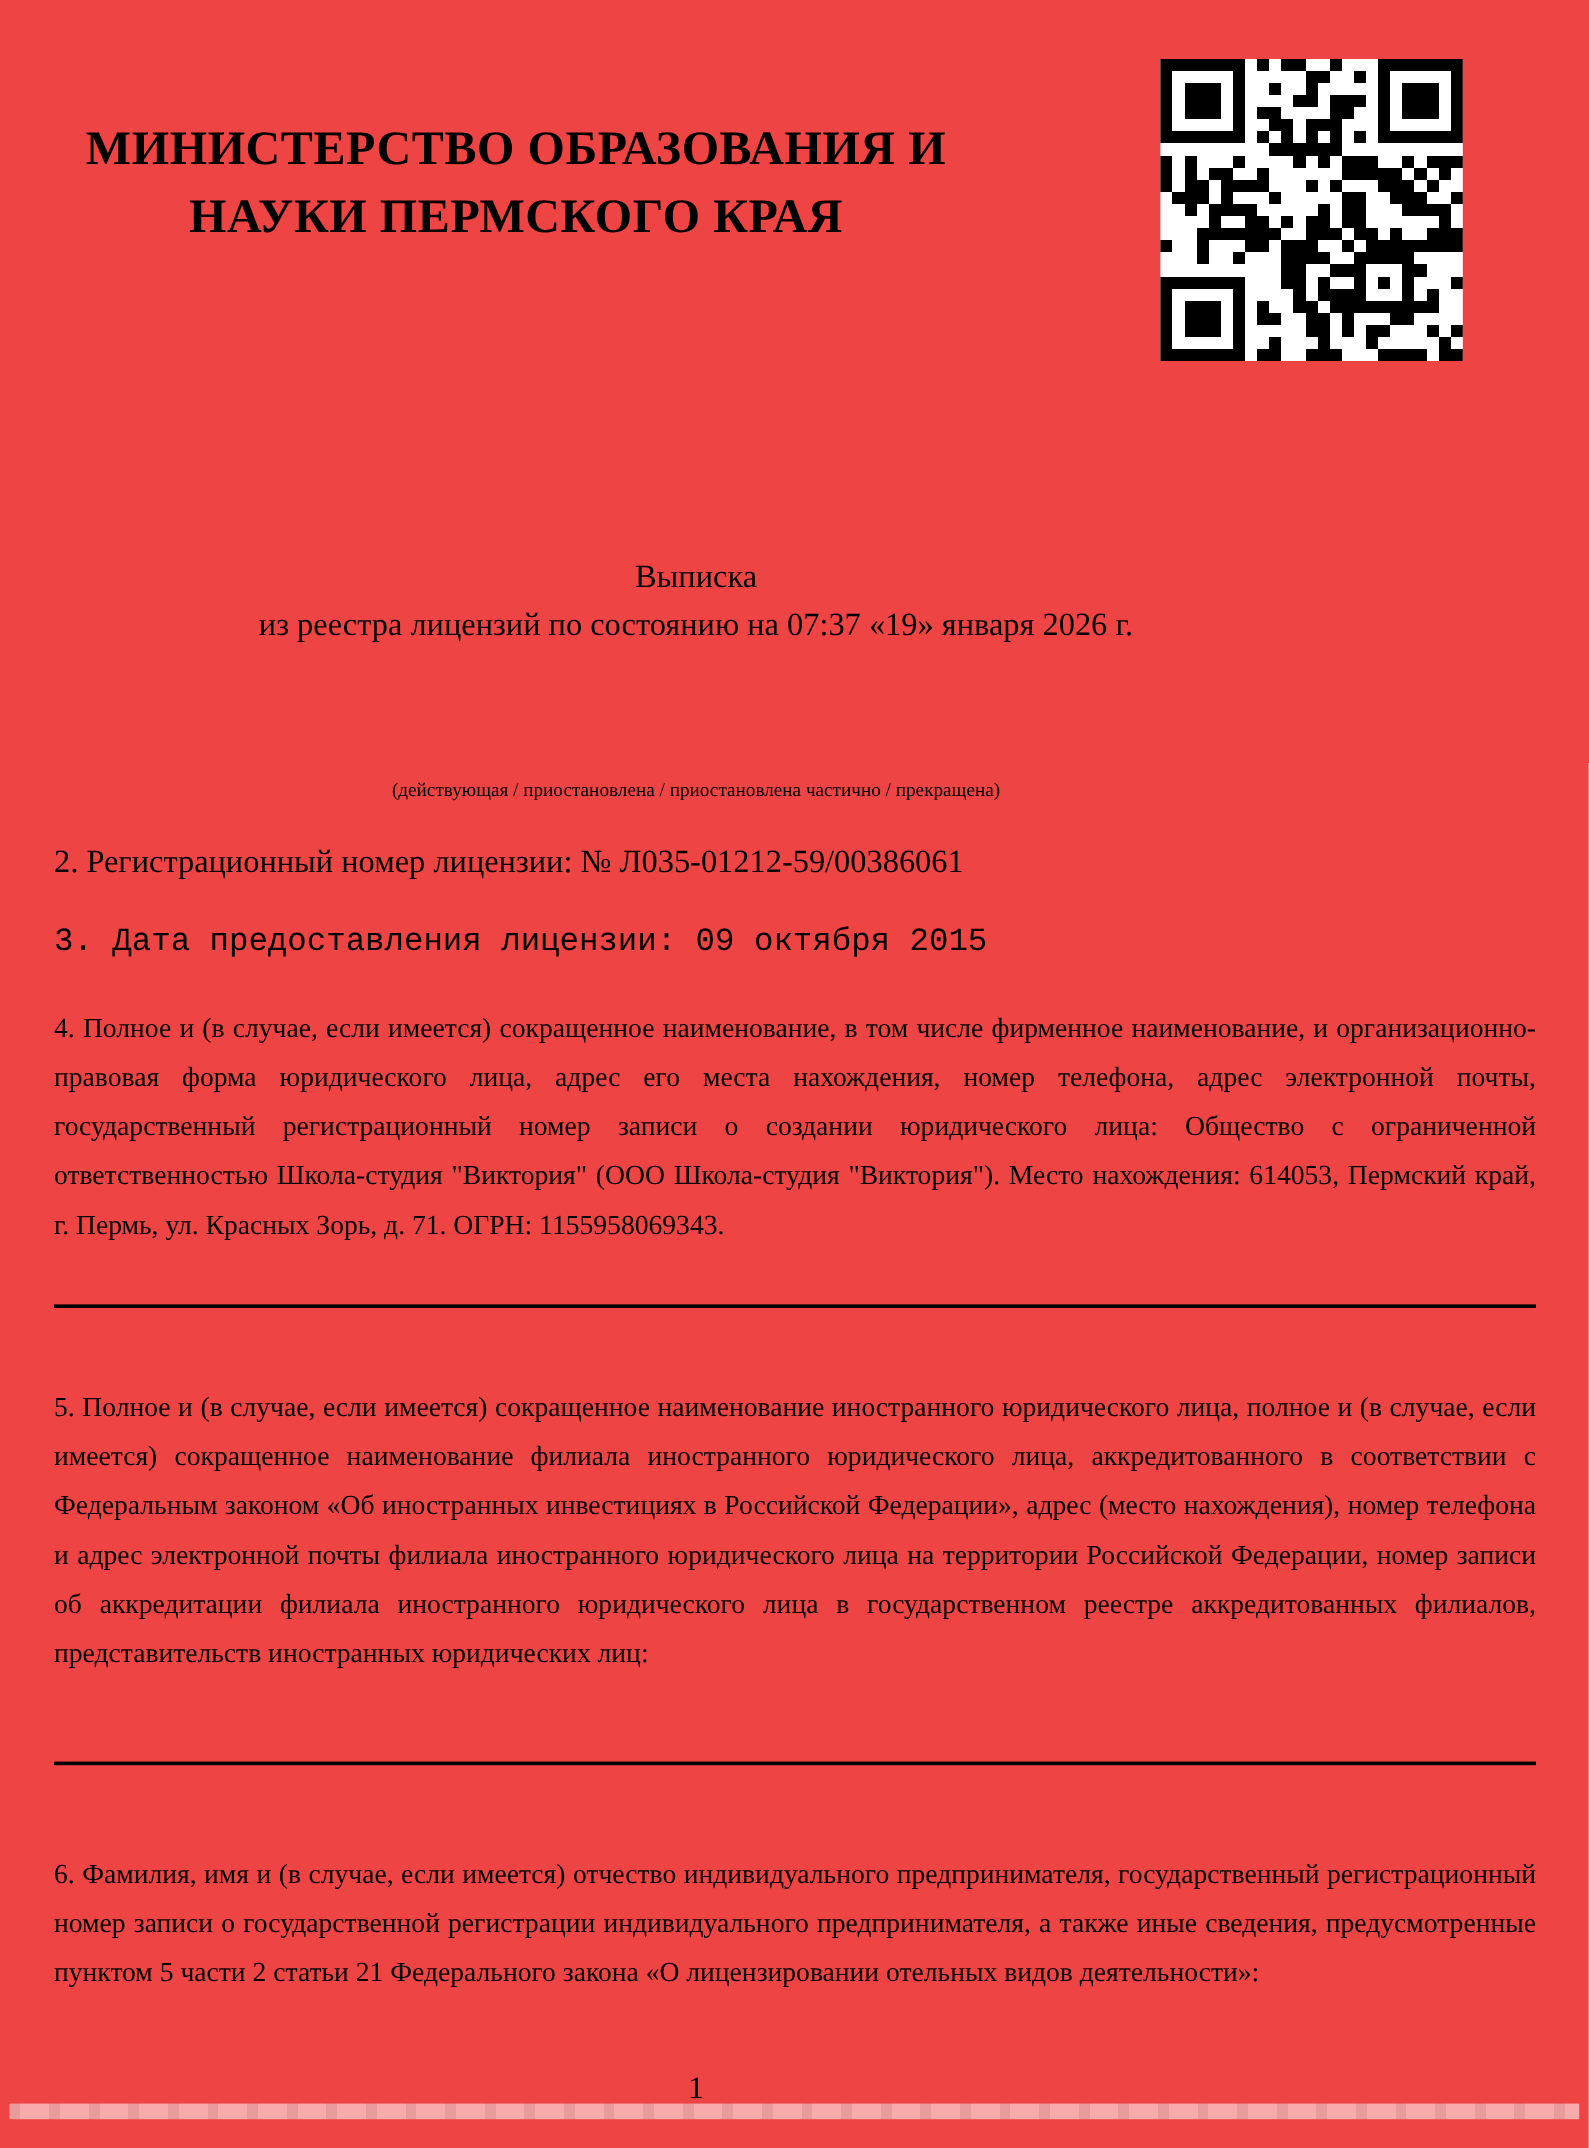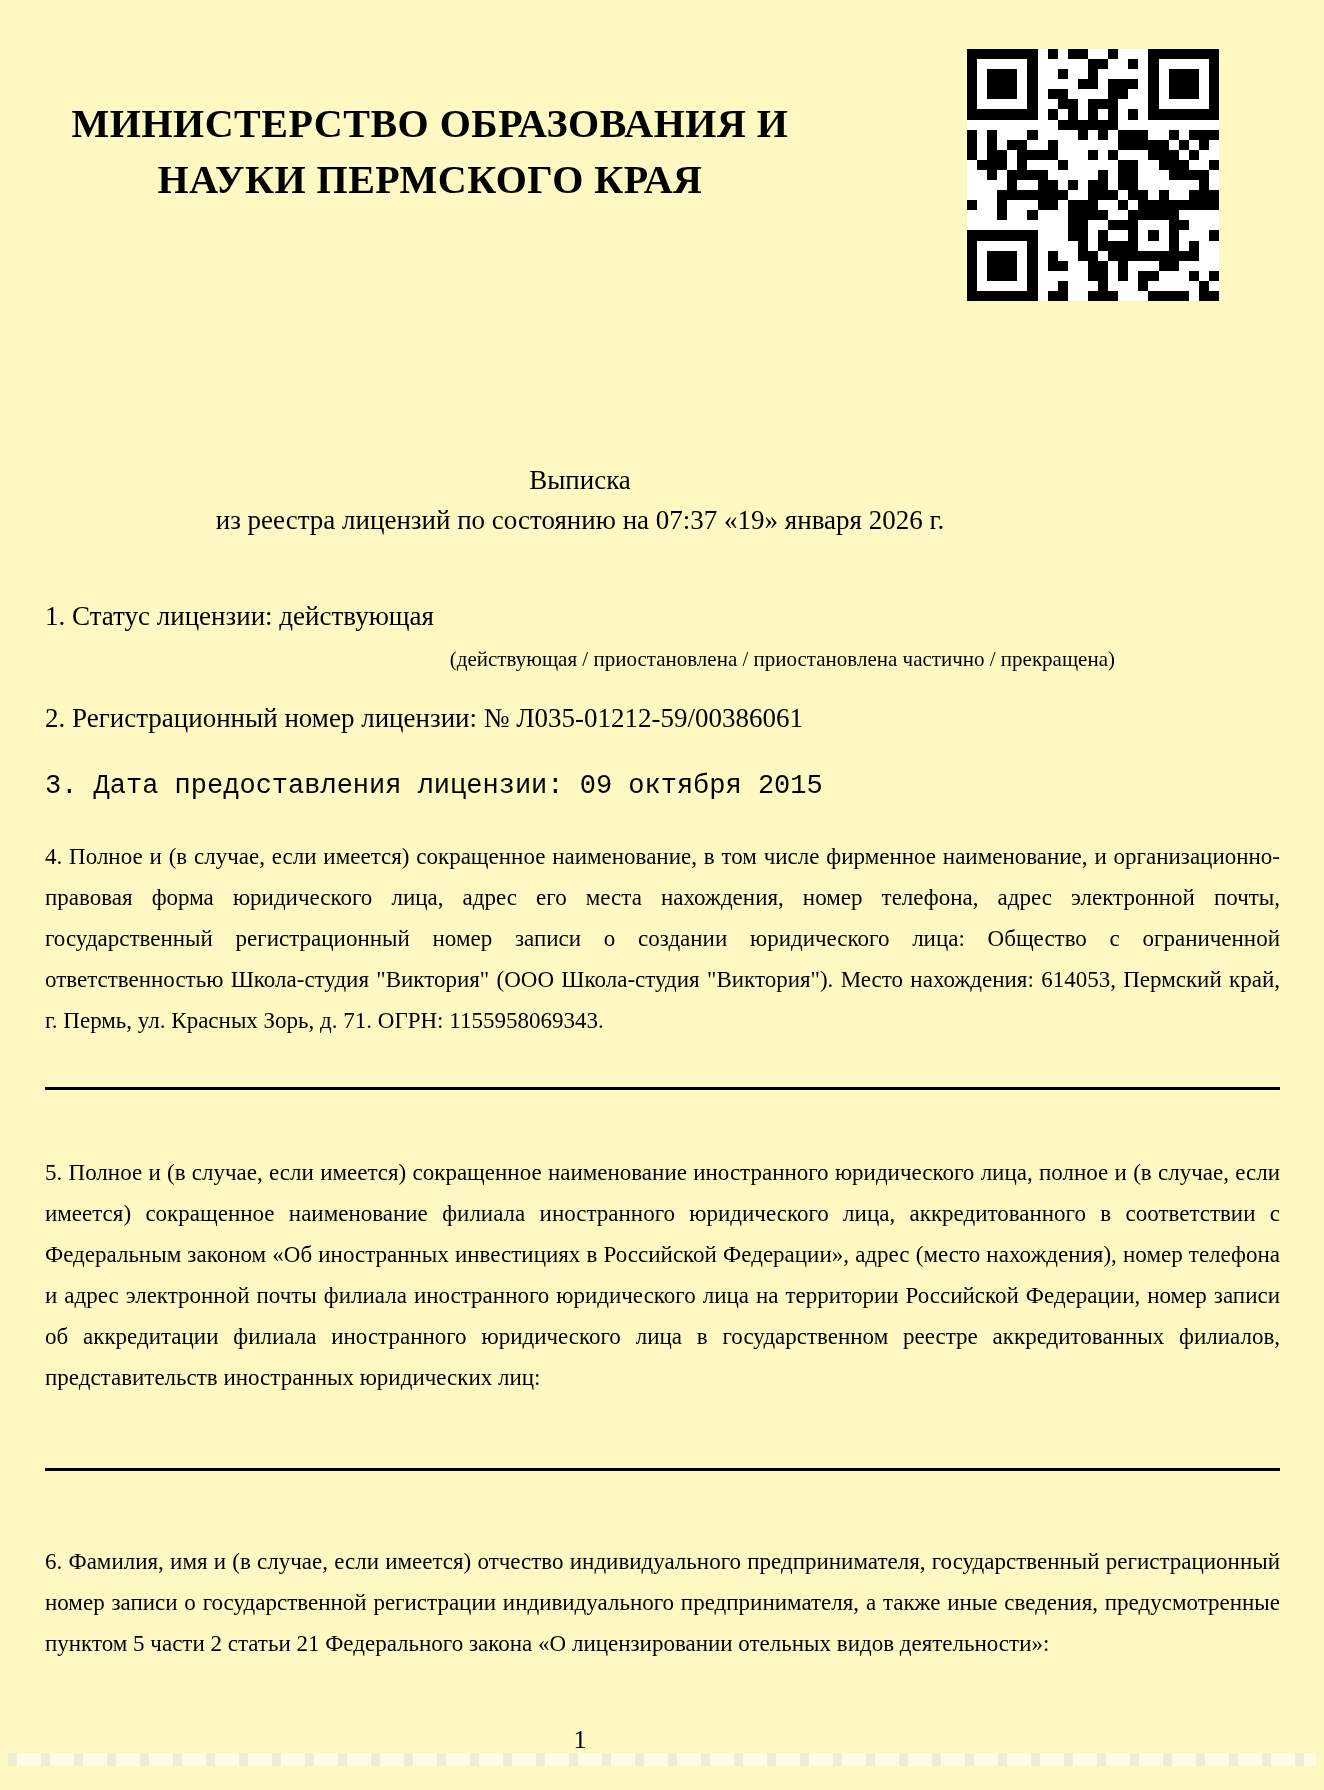--- a/index.html
+++ b/index.html
@@ -1,20 +1,20 @@
 <!DOCTYPE html>
 <html><head>
 <meta charset="utf-8">
 <style>
   html,body{margin:0;padding:0;background:#ffffff;}
   .page{
     position:relative;
     width:1324px;
     height:1790px;
-    background:#fef9c3;
+    background:#ef4444;
     color:#000000;
     font-family:"Liberation Serif","DejaVu Serif",serif;
     overflow:hidden;
   }
   .header-text{
     position:absolute;left:45px;top:96px;width:770px;text-align:center;
   }
   .ministry{
     margin:0;font-size:40px;line-height:56px;font-weight:bold;letter-spacing:0.5px;
   }
@@ -29,22 +29,22 @@
     position:absolute;left:45px;top:460px;width:1070px;
     text-align:center;font-size:27px;line-height:40px;
   }
   .item{
     position:absolute;left:45px;font-size:27px;line-height:34px;white-space:nowrap;
   }
   .item1{top:599px;}
   .item2{top:701px;}
   .item3{top:769px;font-family:Liberation Mono, monospace;}
   .caption{
-    position:absolute;left:45px;width:1070px;text-align:right;
-    font-size:21px;line-height:26px;
+    position:absolute;left:45px;width:1070px;text-align:center;
+    font-size:16px;line-height:26px;
   }
   .cap-status{top:646px;}
   .cap4{top:1096px;}
   .cap5{top:1477px;}
   .para{
     position:absolute;left:45px;width:1235px;margin:0;
     font-size:23px;line-height:41px;text-align:justify;
   }
   .para4{top:836px;}
   .para5{top:1152px;}
@@ -385,21 +385,20 @@
           <rect x="24" y="24" width="1" height="1"></rect>
         </g>
       </svg>
   </div>
 
   <div class="title-block">
     <div>Выписка</div>
     <div>из реестра лицензий по состоянию на 07:37 «19» января 2026 г.</div>
   </div>
 
-  <div class="item item1">1. Статус лицензии: действующая</div>
   <div class="caption cap-status">(действующая / приостановлена / приостановлена частично / прекращена)</div>
 
   <div class="item item2">2. Регистрационный номер лицензии: № Л035-01212-59/00386061</div>
 
   <div class="item item3">3. Дата предоставления лицензии: 09 октября 2015</div>
 
   <p class="para para4">4. Полное и (в случае, если имеется) сокращенное наименование, в том числе фирменное наименование, и организационно-правовая форма юридического лица, адрес его места нахождения, номер телефона, адрес электронной почты, государственный регистрационный номер записи о создании юридического лица: Общество с ограниченной ответственностью Школа-студия "Виктория" (ООО Школа-студия "Виктория"). Место нахождения: 614053, Пермский край, г. Пермь, ул. Красных Зорь, д. 71. ОГРН: 1155958069343.</p>
   <div class="rule rule1"></div>
 
   <p class="para para5">5. Полное и (в случае, если имеется) сокращенное наименование иностранного юридического лица, полное и (в случае, если имеется) сокращенное наименование филиала иностранного юридического лица, аккредитованного в соответствии с Федеральным законом «Об иностранных инвестициях в Российской Федерации», адрес (место нахождения), номер телефона и адрес электронной почты филиала иностранного юридического лица на территории Российской Федерации, номер записи об аккредитации филиала иностранного юридического лица в государственном реестре аккредитованных филиалов, представительств иностранных юридических лиц:</p>

